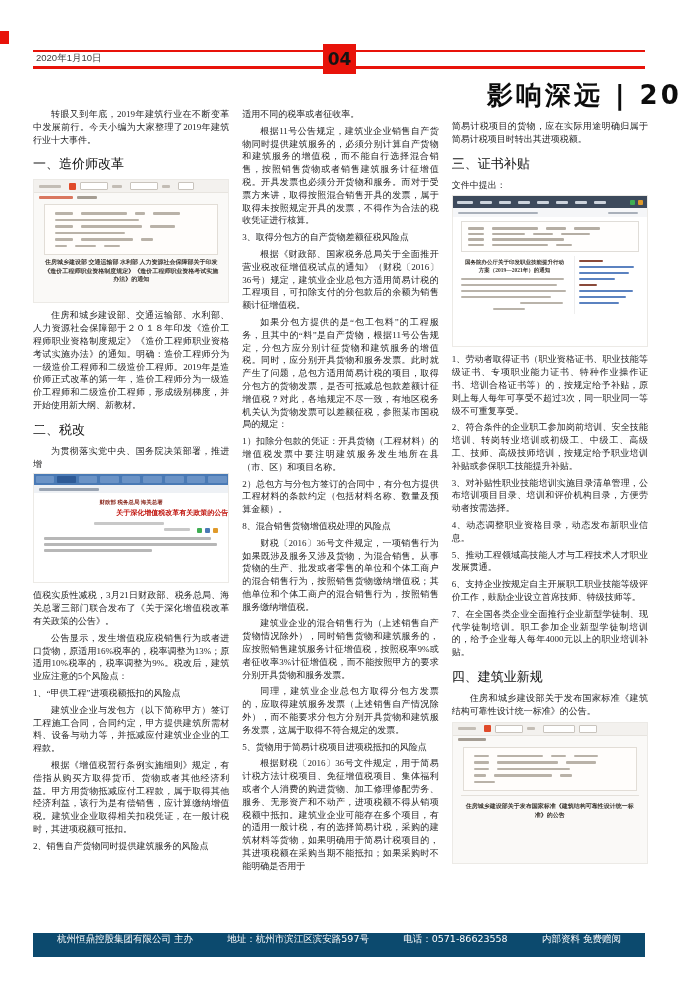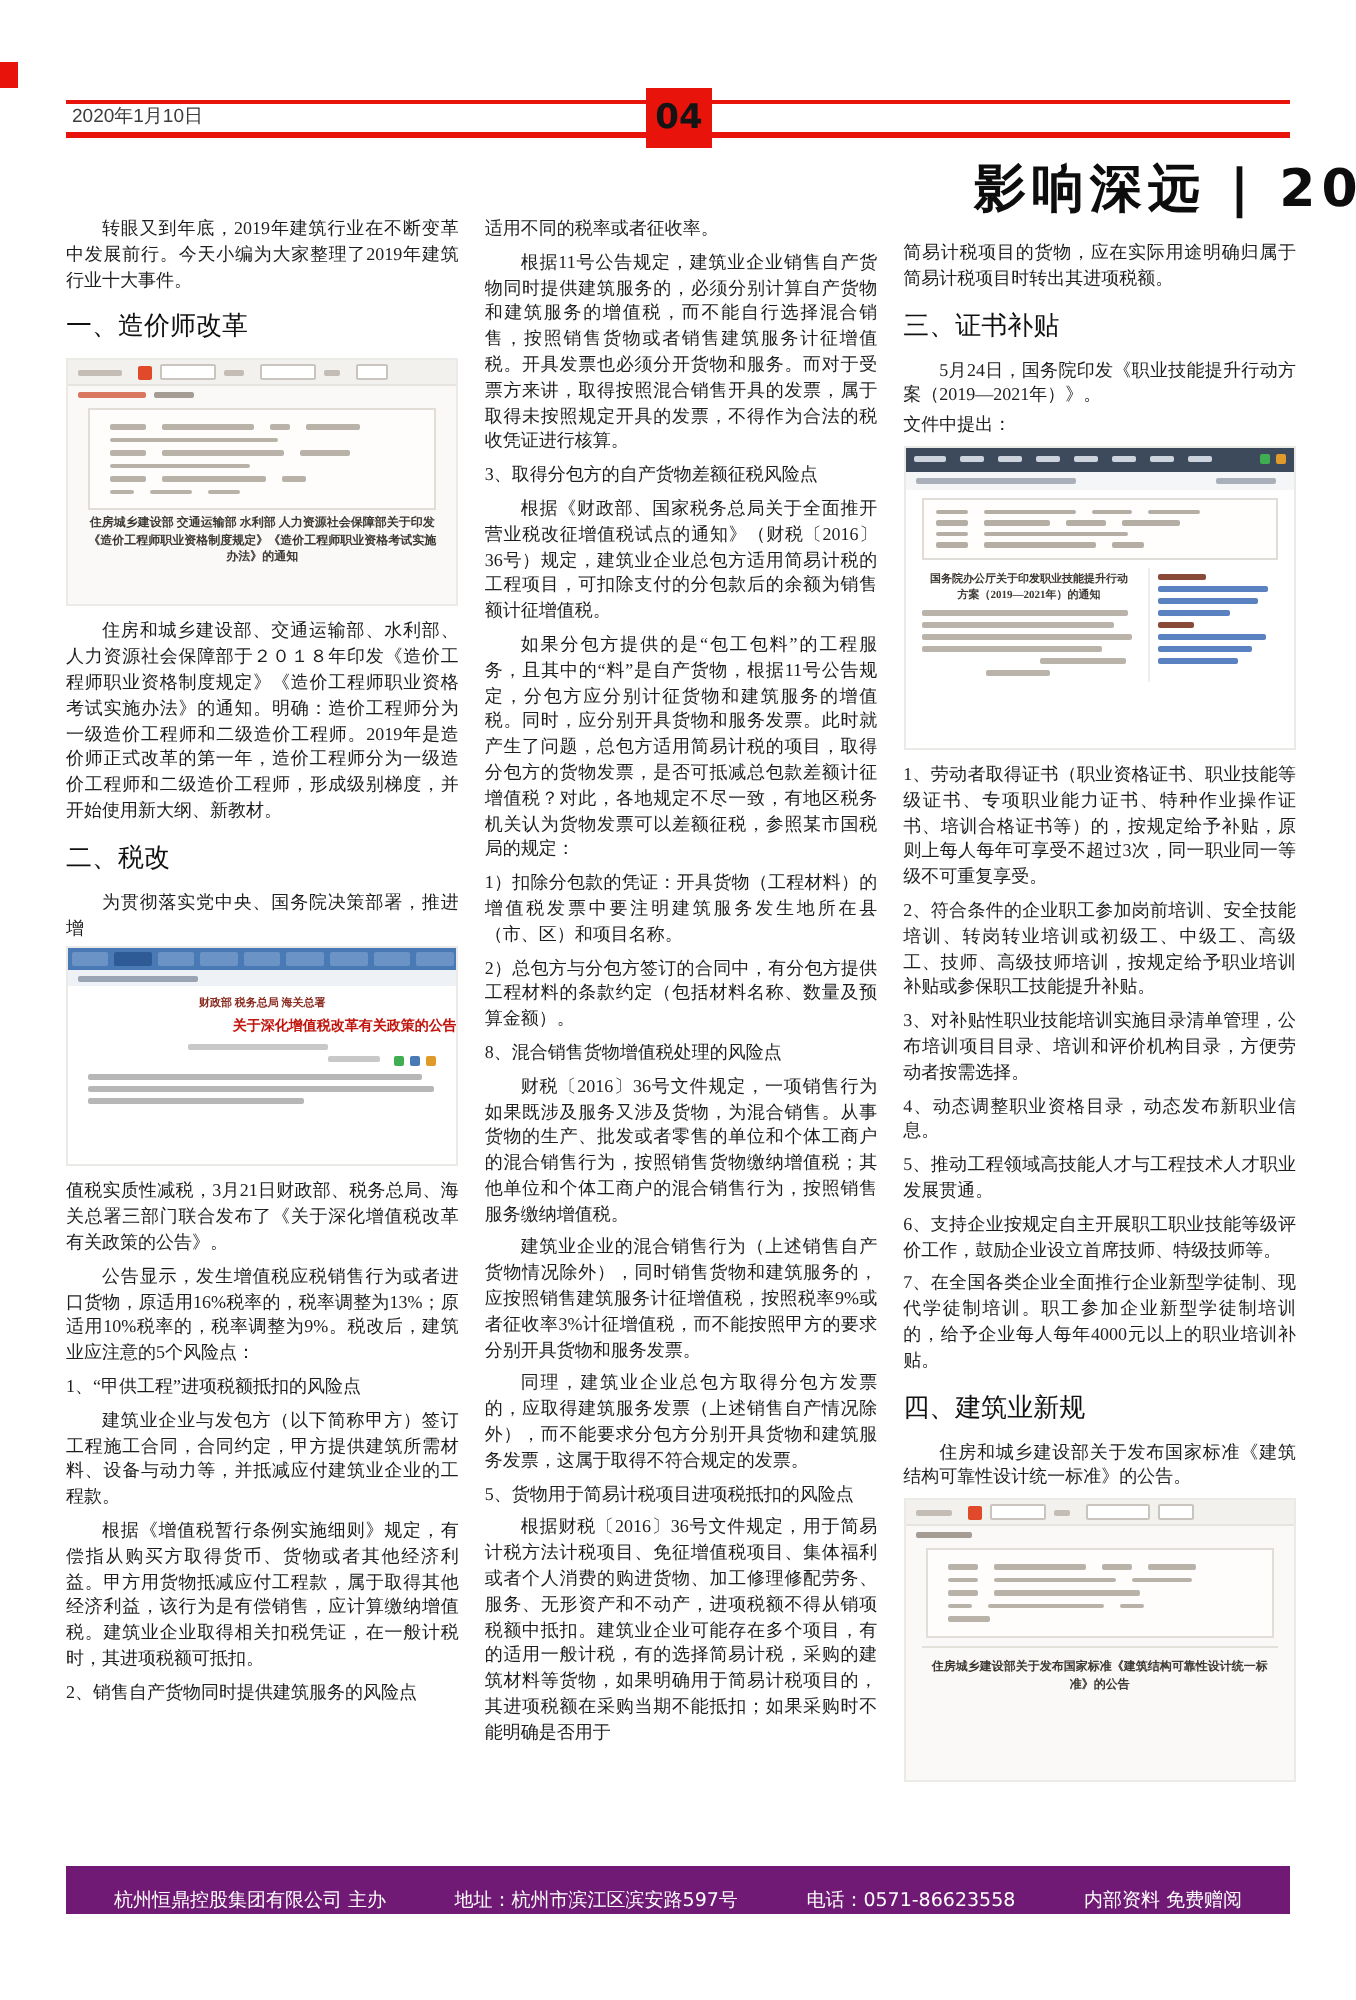--- a/index.html
+++ b/index.html
@@ -77,22 +77,22 @@
   .s-bodylines .d{display:block;height:2.5px;background:#b9b3aa;margin:3.5px 0;}
   .s-side{flex:1;border-left:1px solid #eee;padding-left:4px;}
   .s-side .d{display:block;height:2.5px;margin:3.5px 0;background:#5b82c0;}
   .s-side .d.hd{background:#8a4a3a;}
 
   .shot4{height:140px;}
   .s-caption4{margin:6px 8px 0;text-align:center;font-size:6px;line-height:9px;font-weight:bold;color:#3d3832;}
   .s-hr{height:1px;background:#e4e0da;margin:4px 8px;}
 
   
-  .footer{position:absolute;left:33px;right:33px;bottom:43px;height:24px;background:#701a75;
-        color:#fff;display:flex;align-items:flex-end;justify-content:space-between;
+  .footer{position:absolute;left:33px;right:33px;bottom:43px;height:24px;background:#0c4a6e;
+        color:#fff;display:flex;align-items:flex-start;justify-content:space-between;
         padding:0 24px;font-size:9.5px;font-family:"DejaVu Sans","Liberation Sans",sans-serif;}
   .footer span{white-space:nowrap;}
 </style>
 </head>
 <body>
 
 <div class="page">
 
   <div class="corner-mark"></div>
   <div class="rule-top"></div>
@@ -211,21 +211,20 @@
       <p class="ind">财税〔2016〕36号文件规定，一项销售行为如果既涉及服务又涉及货物，为混合销售。从事货物的生产、批发或者零售的单位和个体工商户的混合销售行为，按照销售货物缴纳增值税；其他单位和个体工商户的混合销售行为，按照销售服务缴纳增值税。</p>
       <p class="ind">建筑业企业的混合销售行为（上述销售自产货物情况除外），同时销售货物和建筑服务的，应按照销售建筑服务计征增值税，按照税率9%或者征收率3%计征增值税，而不能按照甲方的要求分别开具货物和服务发票。</p>
       <p class="ind">同理，建筑业企业总包方取得分包方发票的，应取得建筑服务发票（上述销售自产情况除外），而不能要求分包方分别开具货物和建筑服务发票，这属于取得不符合规定的发票。</p>
       <p class="sub">5、货物用于简易计税项目进项税抵扣的风险点</p>
       <p class="ind">根据财税〔2016〕36号文件规定，用于简易计税方法计税项目、免征增值税项目、集体福利或者个人消费的购进货物、加工修理修配劳务、服务、无形资产和不动产，进项税额不得从销项税额中抵扣。建筑业企业可能存在多个项目，有的适用一般计税，有的选择简易计税，采购的建筑材料等货物，如果明确用于简易计税项目的，其进项税额在采购当期不能抵扣；如果采购时不能明确是否用于</p>
     </section>
 
     <section class="col c3">
       <p>简易计税项目的货物，应在实际用途明确归属于简易计税项目时转出其进项税额。</p>
       <div class="sec">三、证书补贴</div>
-      <p class="ind" style="margin-bottom:2px">5月24日，国务院印发《职业技能提升行动方案（2019—2021年）》。</p>
       <p>文件中提出：</p>
 
       <div class="shot shot3">
         <div class="s-nav3">
           <i class="d" style="width:16px"></i>
             <i class="d" style="width:12px"></i>
             <i class="d" style="width:12px"></i>
             <i class="d" style="width:12px"></i>
             <i class="d" style="width:12px"></i>
             <i class="d" style="width:12px"></i>

